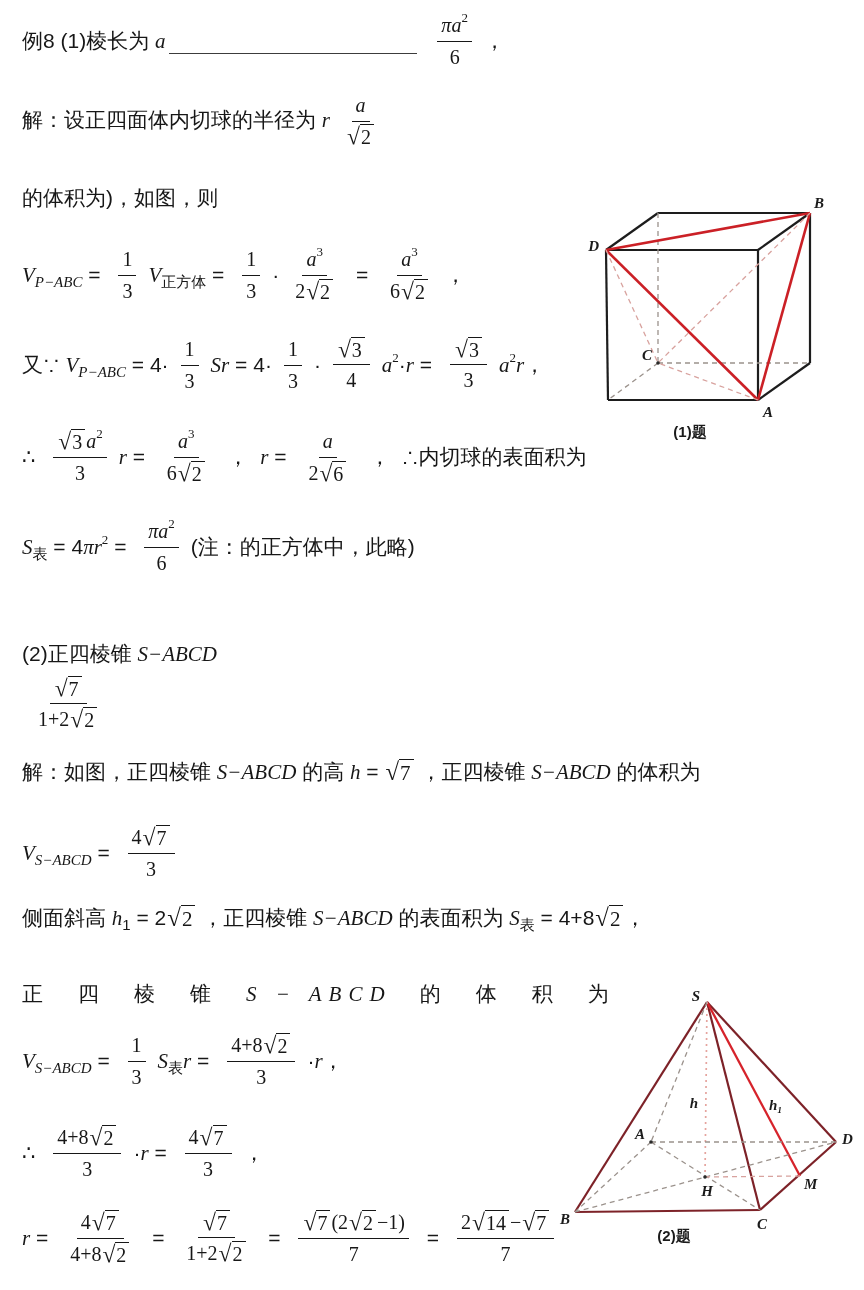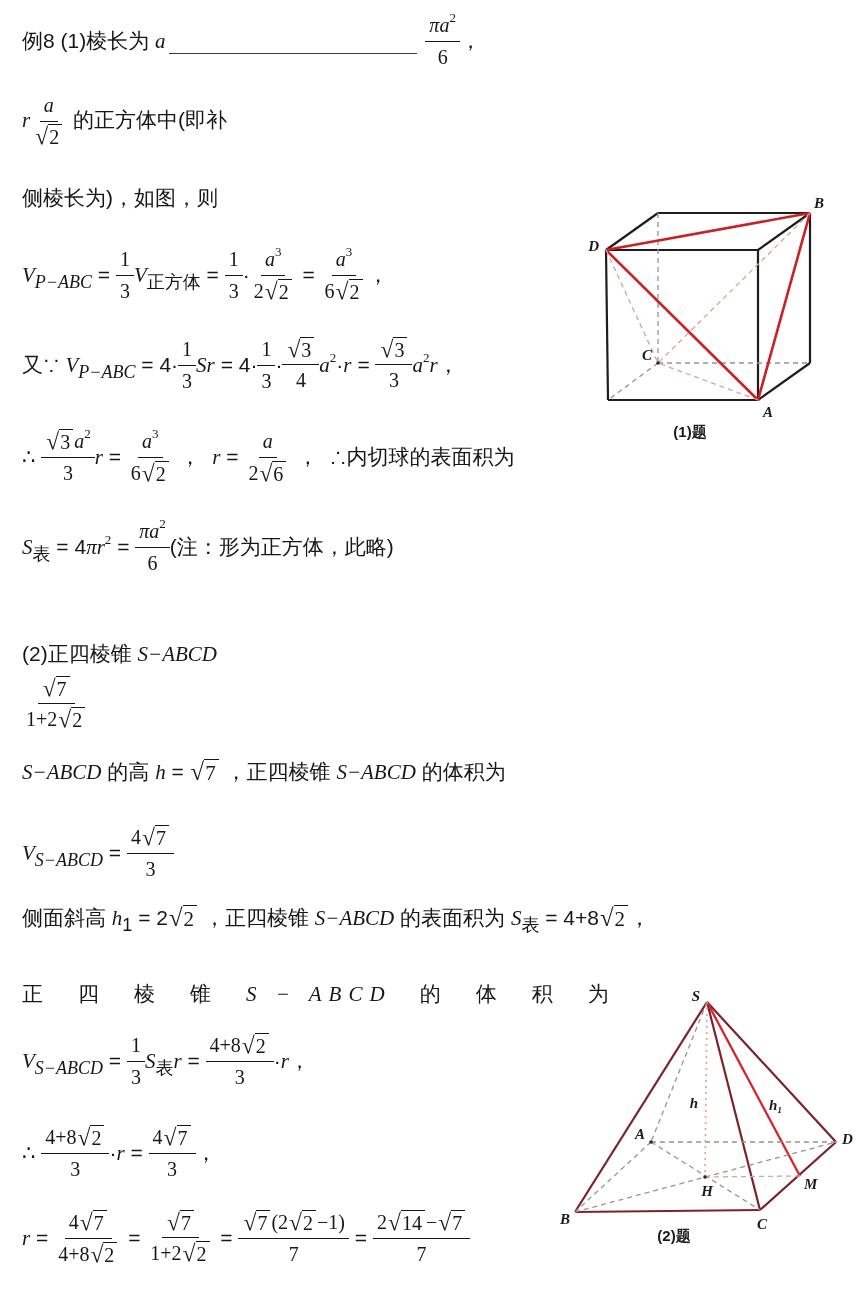--- a/index.html
+++ b/index.html
@@ -5,23 +5,23 @@
   html,body{margin:0;padding:0;background:#ffffff;}
   .page{position:relative;width:864px;height:1290px;background:#ffffff;overflow:hidden;
         font-family:"Liberation Sans",sans-serif;color:#171717;}
   .line{position:absolute;left:22px;display:flex;align-items:center;white-space:pre;
         font-size:21px;line-height:1.35;}
   .spread{letter-spacing:7px;}
   .up{font-family:"Liberation Sans",sans-serif;}
   .it{font-family:"Liberation Serif",serif;font-style:italic;}
   .frac .up,.sqrt .up,.rad .up{font-family:"Liberation Serif",serif;}
   .sup{font-size:13px;position:relative;top:-8px;font-family:"Liberation Serif",serif;}
-  .sub{font-size:18px;position:relative;top:7px;}
+  .sub{font-size:15px;position:relative;top:7px;}
   .sub.it{font-family:"Liberation Serif",serif;font-style:italic;}
-  .frac{display:inline-flex;flex-direction:column;align-items:center;margin:0 0;font-size:20px;}
+  .frac{display:inline-flex;flex-direction:column;align-items:center;margin:0 12px;font-size:20px;}
   .frac .num,.frac .den{display:inline-flex;align-items:center;justify-content:center;
         padding:0 4px;white-space:pre;}
   .frac .num{border-bottom:1.6px solid #171717;padding-bottom:2px;}
   .frac .den{padding-top:2px;}
   .sqrt{display:inline-flex;align-items:flex-start;margin:0 1px;}
   .rsign{font-family:"Liberation Serif",serif;line-height:1.05;font-size:1.18em;}
   .rad{border-top:1.5px solid #171717;padding:1px 3px 0 1px;line-height:1.1;}
   .blank{display:inline-block;height:24px;border-bottom:1.6px solid #3c3c3c;margin:0 3px;}
   svg.fig{position:absolute;overflow:visible;}
   line.k{stroke:#1d1d1d;stroke-width:2.2;}
@@ -35,29 +35,29 @@
         font-size:15px;fill:#1b1b1b;}
   text.cap{font-family:"Liberation Sans",sans-serif;font-weight:bold;font-size:15px;
         fill:#1b1b1b;font-style:normal;}
 </style>
 </head>
 <body>
 
 <div class="page">
   <div id="lines">
       <div class="line" style="top: 12px;"><span class="up">例8 (1)棱长为 </span><span class="it">a</span><span class="blank" style="width: 248px;"></span><span class="up"> </span><span class="frac"><span class="num"><span class="it">πa</span><span class="sup">2</span></span><span class="den"><span class="up">6</span></span></span><span class="up">，</span></div>
-      <div class="line" style="top: 92px;"><span class="it">r</span><span class="frac"><span class="num"><span class="it">a</span></span><span class="den"><span class="sqrt"><span class="rsign">√</span><span class="rad"><span class="up">2</span></span></span></span></span><span class="up"> 的正方体中(即补</span></div>
-      <div class="line" style="top: 184px;"><span class="up">侧棱长为)，如图，则</span></div>
+      <div class="line" style="top: 92px;"><span class="up">解：设正四面体内切球的半径为 </span><span class="it">r</span><span class="frac"><span class="num"><span class="it">a</span></span><span class="den"><span class="sqrt"><span class="rsign">√</span><span class="rad"><span class="up">2</span></span></span></span></span></div>
+      <div class="line" style="top: 184px;"><span class="up">的体积为)，如图，则</span></div>
       <div class="line" style="top: 246px;"><span class="it">V</span><span class="sub it">P−ABC</span><span class="up"> = </span><span class="frac"><span class="num"><span class="up">1</span></span><span class="den"><span class="up">3</span></span></span><span class="it">V</span><span class="sub">正方体</span><span class="up"> = </span><span class="frac"><span class="num"><span class="up">1</span></span><span class="den"><span class="up">3</span></span></span><span class="up">·</span><span class="frac"><span class="num"><span class="it">a</span><span class="sup">3</span></span><span class="den"><span class="up">2</span><span class="sqrt"><span class="rsign">√</span><span class="rad"><span class="up">2</span></span></span></span></span><span class="up"> = </span><span class="frac"><span class="num"><span class="it">a</span><span class="sup">3</span></span><span class="den"><span class="up">6</span><span class="sqrt"><span class="rsign">√</span><span class="rad"><span class="up">2</span></span></span></span></span><span class="up">，</span></div>
       <div class="line" style="top: 336px;"><span class="up">又∵ </span><span class="it">V</span><span class="sub it">P−ABC</span><span class="up"> = 4·</span><span class="frac"><span class="num"><span class="up">1</span></span><span class="den"><span class="up">3</span></span></span><span class="it">Sr</span><span class="up"> = 4·</span><span class="frac"><span class="num"><span class="up">1</span></span><span class="den"><span class="up">3</span></span></span><span class="up">·</span><span class="frac"><span class="num"><span class="sqrt"><span class="rsign">√</span><span class="rad"><span class="up">3</span></span></span></span><span class="den"><span class="up">4</span></span></span><span class="it">a</span><span class="sup">2</span><span class="up">·</span><span class="it">r</span><span class="up"> = </span><span class="frac"><span class="num"><span class="sqrt"><span class="rsign">√</span><span class="rad"><span class="up">3</span></span></span></span><span class="den"><span class="up">3</span></span></span><span class="it">a</span><span class="sup">2</span><span class="it">r</span><span class="up">，</span></div>
       <div class="line" style="top: 428px;"><span class="up">∴ </span><span class="frac"><span class="num"><span class="sqrt"><span class="rsign">√</span><span class="rad"><span class="up">3</span></span></span><span class="it">a</span><span class="sup">2</span></span><span class="den"><span class="up">3</span></span></span><span class="it">r</span><span class="up"> = </span><span class="frac"><span class="num"><span class="it">a</span><span class="sup">3</span></span><span class="den"><span class="up">6</span><span class="sqrt"><span class="rsign">√</span><span class="rad"><span class="up">2</span></span></span></span></span><span class="up"> ，  </span><span class="it">r</span><span class="up"> = </span><span class="frac"><span class="num"><span class="it">a</span></span><span class="den"><span class="up">2</span><span class="sqrt"><span class="rsign">√</span><span class="rad"><span class="up">6</span></span></span></span></span><span class="up"> ，  ∴内切球的表面积为</span></div>
-      <div class="line" style="top: 518px;"><span class="it">S</span><span class="sub">表</span><span class="up"> = 4</span><span class="it">πr</span><span class="sup">2</span><span class="up"> = </span><span class="frac"><span class="num"><span class="it">πa</span><span class="sup">2</span></span><span class="den"><span class="up">6</span></span></span><span class="up">(注：形为正方体，此略)</span></div>
+      <div class="line" style="top: 518px;"><span class="it">S</span><span class="sub">表</span><span class="up"> = 4</span><span class="it">πr</span><span class="sup">2</span><span class="up"> = </span><span class="frac"><span class="num"><span class="it">πa</span><span class="sup">2</span></span><span class="den"><span class="up">6</span></span></span><span class="up">(注：的正方体中，此略)</span></div>
       <div class="line" style="top: 640px;"><span class="up">(2)正四棱锥 </span><span class="it">S−ABCD</span></div>
       <div class="line" style="top: 676px;"><span class="frac"><span class="num"><span class="sqrt"><span class="rsign">√</span><span class="rad"><span class="up">7</span></span></span></span><span class="den"><span class="up">1+2</span><span class="sqrt"><span class="rsign">√</span><span class="rad"><span class="up">2</span></span></span></span></span></div>
-      <div class="line" style="top: 758px;"><span class="it">S−ABCD</span><span class="up"> 的高 </span><span class="it">h</span><span class="up"> = </span><span class="sqrt"><span class="rsign">√</span><span class="rad"><span class="up">7</span></span></span><span class="up"> ，正四棱锥 </span><span class="it">S−ABCD</span><span class="up"> 的体积为</span></div>
+      <div class="line" style="top: 758px;"><span class="up">解：如图，正四棱锥 </span><span class="it">S−ABCD</span><span class="up"> 的高 </span><span class="it">h</span><span class="up"> = </span><span class="sqrt"><span class="rsign">√</span><span class="rad"><span class="up">7</span></span></span><span class="up"> ，正四棱锥 </span><span class="it">S−ABCD</span><span class="up"> 的体积为</span></div>
       <div class="line" style="top: 824px;"><span class="it">V</span><span class="sub it">S−ABCD</span><span class="up"> = </span><span class="frac"><span class="num"><span class="up">4</span><span class="sqrt"><span class="rsign">√</span><span class="rad"><span class="up">7</span></span></span></span><span class="den"><span class="up">3</span></span></span></div>
       <div class="line" style="top: 904px;"><span class="up">侧面斜高 </span><span class="it">h</span><span class="sub">1</span><span class="up"> = 2</span><span class="sqrt"><span class="rsign">√</span><span class="rad"><span class="up">2</span></span></span><span class="up"> ，正四棱锥 </span><span class="it">S−ABCD</span><span class="up"> 的表面积为 </span><span class="it">S</span><span class="sub">表</span><span class="up"> = 4+8</span><span class="sqrt"><span class="rsign">√</span><span class="rad"><span class="up">2</span></span></span><span class="up">，</span></div>
       <div class="line spread" style="top: 980px;"><span class="up">正　四　棱　锥　</span><span class="it">S − ABCD</span><span class="up">　的　体　积　为</span></div>
       <div class="line" style="top: 1032px;"><span class="it">V</span><span class="sub it">S−ABCD</span><span class="up"> = </span><span class="frac"><span class="num"><span class="up">1</span></span><span class="den"><span class="up">3</span></span></span><span class="it">S</span><span class="sub">表</span><span class="it">r</span><span class="up"> = </span><span class="frac"><span class="num"><span class="up">4+8</span><span class="sqrt"><span class="rsign">√</span><span class="rad"><span class="up">2</span></span></span></span><span class="den"><span class="up">3</span></span></span><span class="up">·</span><span class="it">r</span><span class="up">，</span></div>
       <div class="line" style="top: 1124px;"><span class="up">∴ </span><span class="frac"><span class="num"><span class="up">4+8</span><span class="sqrt"><span class="rsign">√</span><span class="rad"><span class="up">2</span></span></span></span><span class="den"><span class="up">3</span></span></span><span class="up">·</span><span class="it">r</span><span class="up"> = </span><span class="frac"><span class="num"><span class="up">4</span><span class="sqrt"><span class="rsign">√</span><span class="rad"><span class="up">7</span></span></span></span><span class="den"><span class="up">3</span></span></span><span class="up">，</span></div>
       <div class="line" style="top: 1209px;"><span class="it">r</span><span class="up"> = </span><span class="frac"><span class="num"><span class="up">4</span><span class="sqrt"><span class="rsign">√</span><span class="rad"><span class="up">7</span></span></span></span><span class="den"><span class="up">4+8</span><span class="sqrt"><span class="rsign">√</span><span class="rad"><span class="up">2</span></span></span></span></span><span class="up"> = </span><span class="frac"><span class="num"><span class="sqrt"><span class="rsign">√</span><span class="rad"><span class="up">7</span></span></span></span><span class="den"><span class="up">1+2</span><span class="sqrt"><span class="rsign">√</span><span class="rad"><span class="up">2</span></span></span></span></span><span class="up"> = </span><span class="frac"><span class="num"><span class="sqrt"><span class="rsign">√</span><span class="rad"><span class="up">7</span></span></span><span class="up">(2</span><span class="sqrt"><span class="rsign">√</span><span class="rad"><span class="up">2</span></span></span><span class="up">−1)</span></span><span class="den"><span class="up">7</span></span></span><span class="up"> = </span><span class="frac"><span class="num"><span class="up">2</span><span class="sqrt"><span class="rsign">√</span><span class="rad"><span class="up">14</span></span></span><span class="up">−</span><span class="sqrt"><span class="rsign">√</span><span class="rad"><span class="up">7</span></span></span></span><span class="den"><span class="up">7</span></span></span></div>
     </div>
   <svg id="fig1" class="fig" xmlns="http://www.w3.org/2000/svg" viewBox="0 0 300 252" style="left: 563px; top: 193px; width: 300px; height: 252px;">
       <line x1="43" y1="57" x2="195" y2="57" class="k"></line>
       <line x1="195" y1="57" x2="195" y2="207" class="k"></line>

